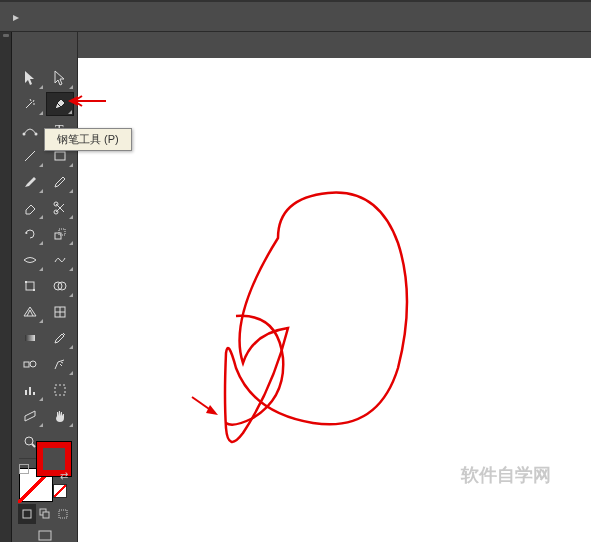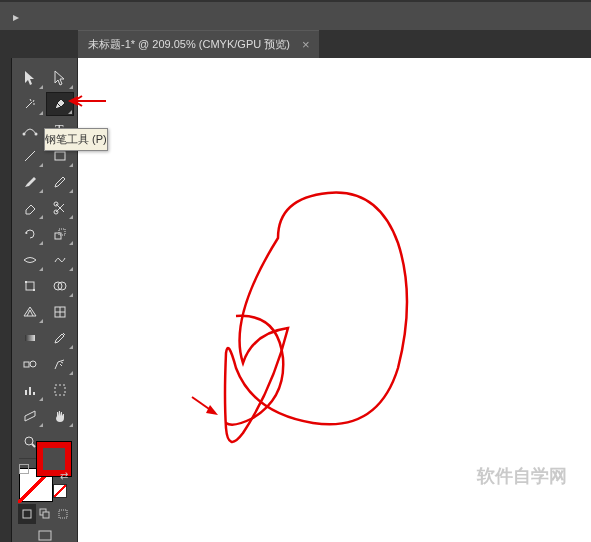--- a/index.html
+++ b/index.html
@@ -60,24 +60,24 @@
     .canvas { position: absolute; top: 28px; left: 0; right: 0; bottom: 0; background: white; }
     
     
     .drawing { position: absolute; top: 0; left: 0; width: 100%; height: 100%; }
     
     
     .arrow { position: absolute; }
     .arrow svg { display: block; }
     
     
-    .tooltip { position: absolute; top: 128px; left: 44px; background: #f4f0de; border: 1px solid #888; padding: 3px 0; font-size: 11px; color: #333; z-index: 100; box-shadow: 1px 1px 3px rgba(0,0,0,0.3); }
-    
-    
-    .watermark { position: absolute; bottom: 54px; right: 24px; color: rgba(150,150,150,0.5); font-size: 18px; font-weight: bold; text-align: right; line-height: 1.3; }
+    .tooltip { position: absolute; top: 128px; left: 44px; background: #f4f0de; border: 1px solid #888; padding: 3px 12px; font-size: 11px; color: #333; z-index: 100; box-shadow: 1px 1px 3px rgba(0,0,0,0.3); }
+    
+    
+    .watermark { position: absolute; bottom: 54px; right: 40px; color: rgba(150,150,150,0.5); font-size: 18px; font-weight: bold; text-align: right; line-height: 1.3; font-family: Liberation Mono, monospace; }
     .watermark .sub { font-size: 11px; letter-spacing: 1px; }
   </style>
 </head>
 <body>
 
 <div class="menubar">
   <div class="ai-logo">Ai</div>
   <div class="menu-item">文件(F)</div>
   <div class="menu-item">编辑(E)</div>
   <div class="menu-item">对象(O)</div>
@@ -329,26 +329,20 @@
         </svg>
       </div>
   </div>
 
   <div class="canvas-area">
 
     <div class="controlbar" style="position:absolute;top:-28px;left:-78px;right:0;">
       <div class="ctrl-icon">▸</div>
     </div>
 
-    <div class="tabbar" style="position:absolute;top:0;left:-78px;right:0;">
-      <div class="tab">
-        <span>未标题-1* @ 209.05% (CMYK/GPU 预览)</span>
-        <span class="tab-close">×</span>
-      </div>
-    </div>
 
     <div class="canvas">
       <svg class="drawing" viewBox="0 0 513 484">
 
         <path d="M 200 180 
                  Q 200 140 250 135 
                  Q 300 130 320 185 
                  Q 338 240 320 310 
                  Q 300 375 235 365 
                  Q 175 355 158 310 

